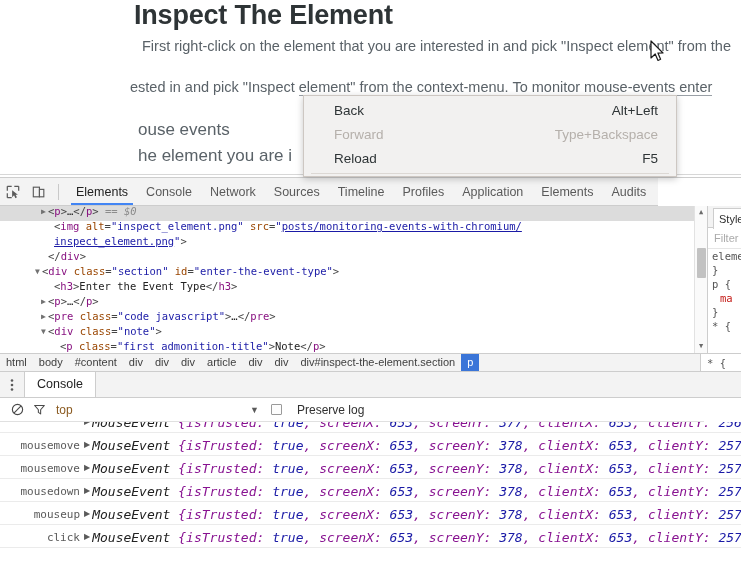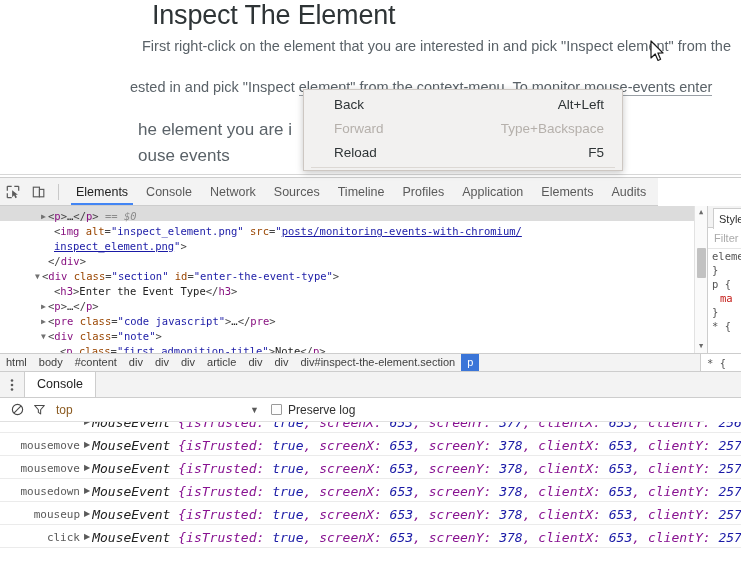--- a/index.html
+++ b/index.html
@@ -9,22 +9,22 @@
     background: #ffffff;
     font-family: "Liberation Sans", sans-serif;
   }
 
   
   #page-area {
     position: absolute; left: 0; top: 0; width: 741px; height: 177px;
     background: #ffffff; overflow: hidden;
   }
   #page-title {
-    position: absolute; left: 152px; top: 0px;
-    font-size: 27px; font-weight: 400; color: #2e3436;
+    position: absolute; left: 134px; top: 0px;
+    font-size: 27px; font-weight: 700; color: #2e3436;
     letter-spacing: -0.2px; white-space: nowrap;
   }
   #page-para-1 {
     position: absolute; left: 142px; top: 38px; width: 640px;
     font-size: 14.5px; color: #5a6268; white-space: nowrap;
   }
   #page-para-2 {
     position: absolute; left: 130px; top: 79px; width: 660px;
     font-size: 14.5px; color: #5a6268; white-space: nowrap;
   }
@@ -38,21 +38,21 @@
     background: #d7d7d7;
   }
 
   
   #mouse-cursor {
     position: absolute; left: 650px; top: 40px; width: 16px; height: 24px;
   }
 
   
   #context-menu {
-    position: absolute; left: 303px; top: 89px; width: 320px; height: 82px;
+    position: absolute; left: 303px; top: 95px; width: 374px; height: 82px;
     background: #f2f1f0;
     border: 1px solid #cdc7c2;
     box-shadow: 0 2px 7px rgba(0,0,0,0.22);
     padding-top: 3px;
     z-index: 20;
   }
   .ctx-item {
     position: relative; height: 24px; line-height: 24px;
     padding: 0 18px 0 30px; font-size: 13.5px; color: #2e3436;
     display: flex; justify-content: space-between; align-items: center;
@@ -101,21 +101,21 @@
     position: relative; width: 741px; height: 147px;
     display: flex; background: #ffffff;
   }
   #dom-pane {
     position: relative; width: 707px; height: 147px;
     overflow: hidden; background: #ffffff;
     font-family: "DejaVu Sans Mono", monospace; font-size: 10.5px;
     line-height: 15px; color: #222;
   }
   .dom-row {
-    position: relative; height: 15px; line-height: 20px;
+    position: relative; height: 15px; line-height: 11px;
     white-space: nowrap; padding-left: 2px;
   }
   .dom-row.selected { background: #dcdcdc; }
   .twisty {
     display: inline-block; width: 9px; color: #727272; font-size: 8px;
     text-align: center; position: relative; top: -1px;
   }
   .tag { color: #881280; }
   .attr-name { color: #994500; }
   .attr-val { color: #1a1aa6; }
@@ -220,21 +220,21 @@
   #con-context {
     font-size: 12px; color: #8a5a20; margin-left: 6px; cursor: pointer;
     font-family: "Liberation Sans", sans-serif; white-space: nowrap;
   }
   #con-context-caret {
     position: absolute; left: 250px; color: #5a5a5a; font-size: 9px;
     cursor: pointer;
   }
   #preserve-wrap {
     position: absolute; left: 271px; display: flex; align-items: center;
-    gap: 6px; cursor: pointer;
+    gap: 15px; cursor: pointer;
   }
   #preserve-box {
     width: 11px; height: 11px; border: 1px solid #9a9a9a; background: #fdfdfd;
     border-radius: 1px;
   }
   #preserve-label {
     font-size: 12px; color: #303030; white-space: nowrap;
   }
 
   
@@ -281,22 +281,22 @@
 
 <div id="page-area">
 
   <div id="page-title">Inspect The Element</div>
 
   <div id="page-para-1">First right-click on the element that you are interested in and pick "Inspect element" from the</div>
 
   <div id="page-para-2"><span>ested in and pick "Inspect </span><span class="sel-underline">element" from the context-menu. To monitor mouse-events enter</span></div>
 
   <div id="page-para-3">
+    <div>ouse events</div>
     <div>he element you are i</div>
-    <div>ouse events</div>
   </div>
 
   <svg id="mouse-cursor" viewBox="0 0 16 24">
     <path d="M1,1 L1,18 L5.2,14 L8,20.5 L10.6,19.3 L7.9,13.1 L13,13 Z" fill="#ffffff" stroke="#1a1a1a" stroke-width="1.2" stroke-linejoin="round"></path>
   </svg>
 
   <div id="page-bottom-rule"></div>
 </div>
 
 <div id="context-menu">

